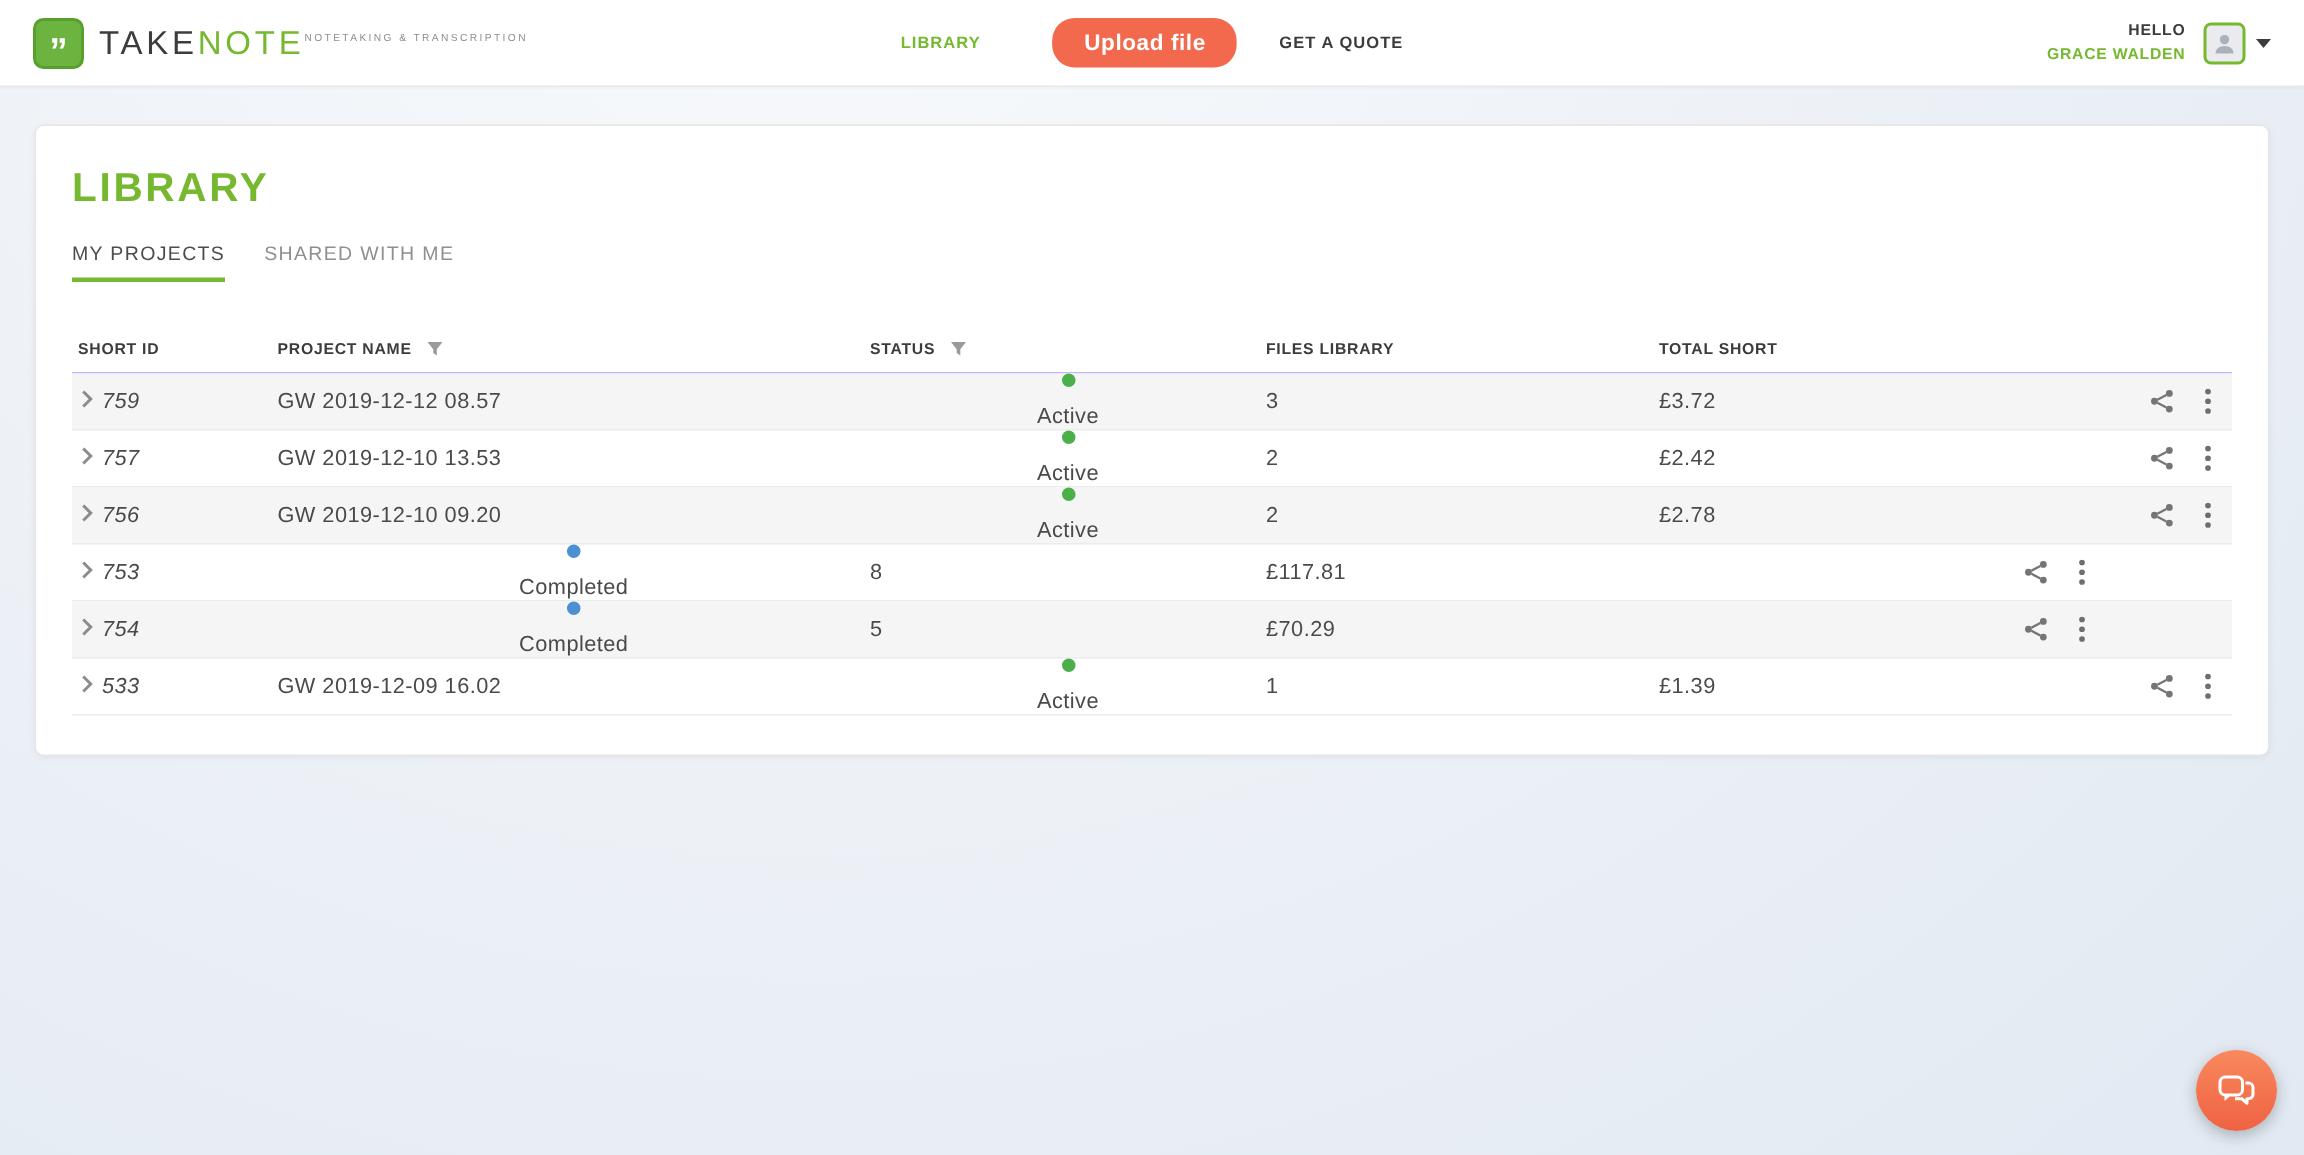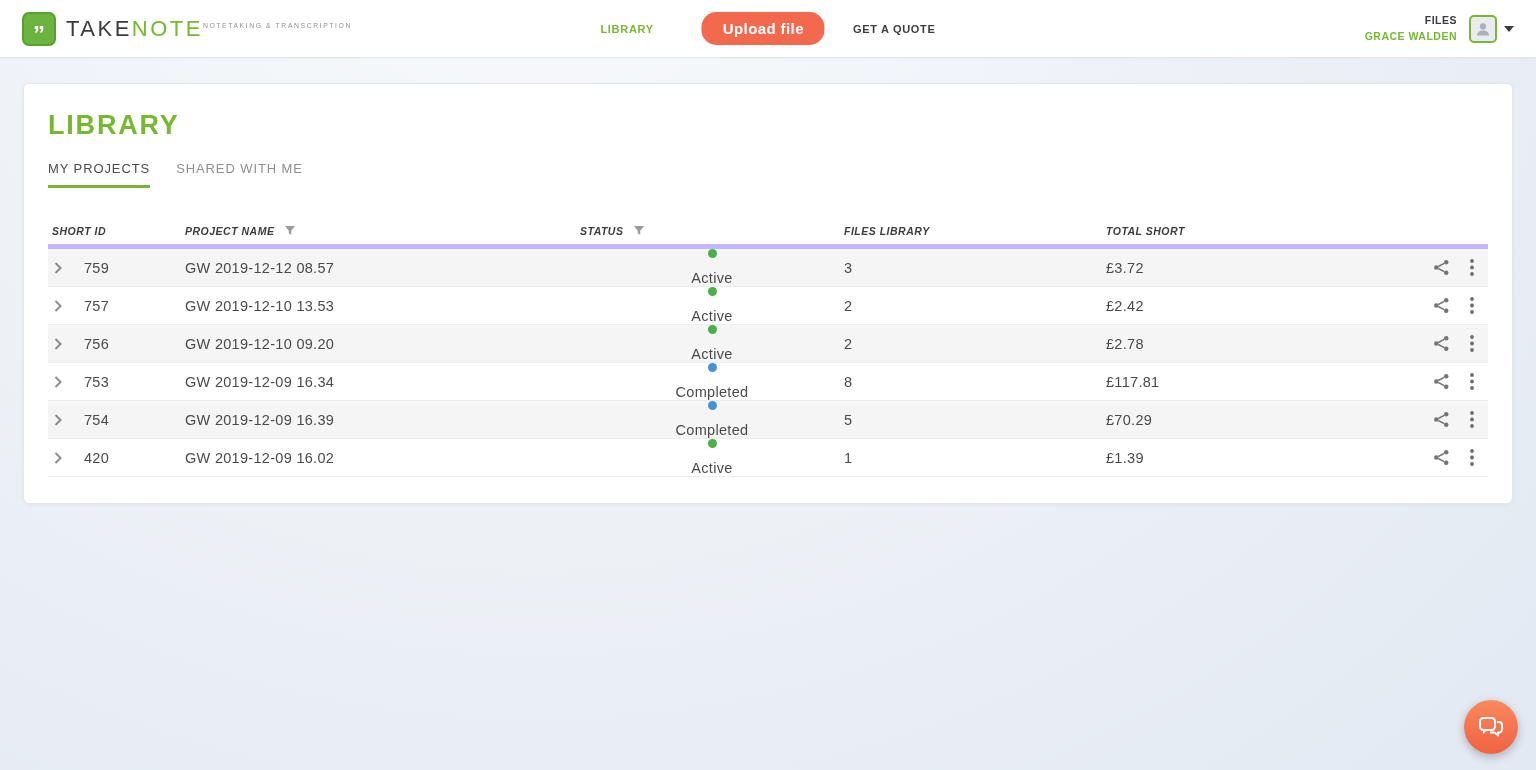--- a/index.html
+++ b/index.html
@@ -64,30 +64,30 @@
   .tab { font-size:13px; letter-spacing:.9px; color:#8f8f8f; padding-bottom:9px; cursor:pointer; }
   .tab.active { color:#4c4c4c; border-bottom:3px solid #76b82f; }
 
   
   .tbl-header, .tbl-row {
     display:grid;
     grid-template-columns: 137px 395px 264px 262px 1fr 84px;
     align-items:center;
   }
   .tbl-header {
-    height: 32px; border-bottom: 5px solid #c4b5fd;
-    font-size: 10.5px; font-weight: bold; color:#3c3c3b; letter-spacing:.5px;font-style:italic;
+    height: 32px; border-bottom: 1px solid #c4b5fd;
+    font-size: 10.5px; font-weight: bold; color:#3c3c3b; letter-spacing:.5px;
   }
   .th { display:flex; align-items:center; gap:10px; }
   .th:first-child { padding-left:4px; }
   .funnel { cursor:pointer; display:inline-flex; }
 
   .tbl-row { height: 38px; border-bottom: 1px solid #ececec; font-size: 14.5px; color:#4a4a4a; letter-spacing:.3px; cursor:default; }
   .tbl-row.alt { background:#f5f5f5; }
-  .cell-id { display:flex; align-items:center; gap:22px; padding-left:6px; }
+  .cell-id { display:flex; align-items:flex-start; gap:6px; padding-left:6px;font-style:italic; }
   .chevron { display:inline-flex; cursor:pointer; }
   .cell-status { display:flex; align-items:center; gap:12px;flex-direction:column; }
   .status-dot { width:9px; height:9px; border-radius:50%; background:#9e9e9e; }
   .status-dot[data-status="active"] { background:#4cb04a; }
   .status-dot[data-status="completed"] { background:#4a90d2; }
   .cell-actions { display:flex; justify-content:flex-end; gap:20px; padding-right:14px; }
   .action-icon { cursor:pointer; display:inline-flex; }
 
   
   .chat-fab {
@@ -112,21 +112,21 @@
   </div>
 
   <div class="nav">
     <a class="nav-link active">LIBRARY</a>
     <button class="upload-btn">Upload file</button>
     <a class="nav-link">GET A QUOTE</a>
   </div>
 
   <div class="user-area">
     <div class="greeting">
-      <div class="hello">FILES</div>
+      <div class="hello">HELLO</div>
       <div class="username">GRACE WALDEN</div>
     </div>
     <div class="avatar">
       <svg width="16" height="16" viewBox="0 0 16 16">
           <circle cx="8" cy="5.4" r="3.1" fill="#aab1b9"></circle>
           <path d="M2 14.6c0-3.2 2.7-5 6-5s6 1.8 6 5z" fill="#aab1b9"></path>
         </svg>
     </div>
     <div class="caret"></div>
   </div>
@@ -276,21 +276,20 @@
 
   <div class="tbl-row">
     <div class="cell-id">
       <span class="chevron">
           <svg width="8" height="12" viewBox="0 0 8 12">
             <path d="M1.5 1l5 5-5 5" fill="none" stroke="#8c8c8c" stroke-width="2"></path>
           </svg>
         </span>
       <span>753</span>
     </div>
-    <div>GW 2019-12-09 16.34</div>
     <div class="cell-status">
       <span class="status-dot" data-status="completed"></span>
       <span>Completed</span>
     </div>
     <div>8</div>
     <div>£117.81</div>
     <div class="cell-actions">
       <span class="action-icon">
           <svg width="17" height="17" viewBox="0 0 18 18">
             <circle cx="14" cy="3.5" r="2.4" fill="#757575"></circle>
@@ -311,21 +310,20 @@
 
   <div class="tbl-row alt">
     <div class="cell-id">
       <span class="chevron">
           <svg width="8" height="12" viewBox="0 0 8 12">
             <path d="M1.5 1l5 5-5 5" fill="none" stroke="#8c8c8c" stroke-width="2"></path>
           </svg>
         </span>
       <span>754</span>
     </div>
-    <div>GW 2019-12-09 16.39</div>
     <div class="cell-status">
       <span class="status-dot" data-status="completed"></span>
       <span>Completed</span>
     </div>
     <div>5</div>
     <div>£70.29</div>
     <div class="cell-actions">
       <span class="action-icon">
           <svg width="17" height="17" viewBox="0 0 18 18">
             <circle cx="14" cy="3.5" r="2.4" fill="#757575"></circle>
@@ -344,21 +342,21 @@
     </div>
   </div>
 
   <div class="tbl-row">
     <div class="cell-id">
       <span class="chevron">
           <svg width="8" height="12" viewBox="0 0 8 12">
             <path d="M1.5 1l5 5-5 5" fill="none" stroke="#8c8c8c" stroke-width="2"></path>
           </svg>
         </span>
-      <span>420</span>
+      <span>533</span>
     </div>
     <div>GW 2019-12-09 16.02</div>
     <div class="cell-status">
       <span class="status-dot" data-status="active"></span>
       <span>Active</span>
     </div>
     <div>1</div>
     <div>£1.39</div>
     <div class="cell-actions">
       <span class="action-icon">

